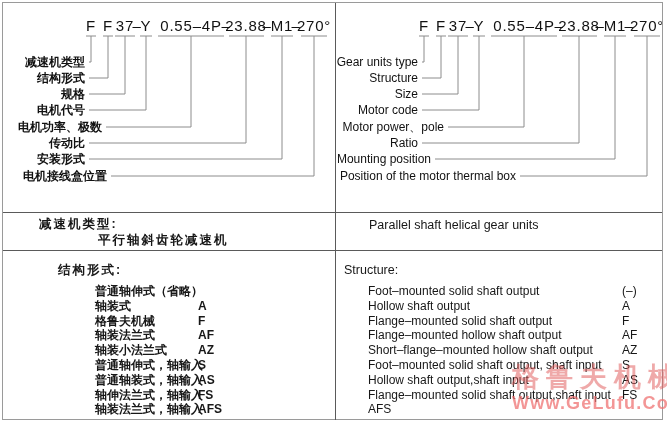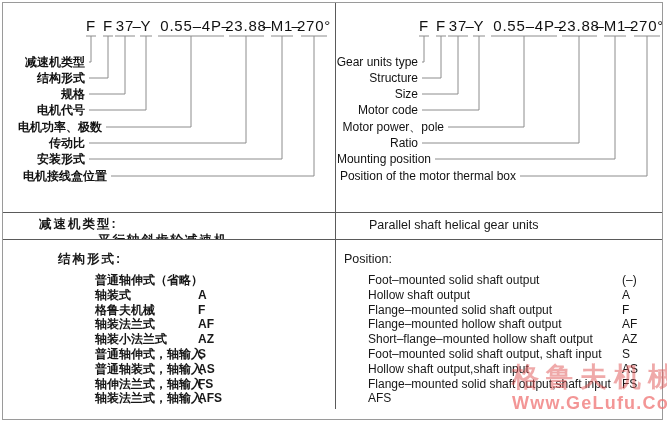--- a/index.html
+++ b/index.html
@@ -14,21 +14,21 @@
   }
   .sec-top { display:flex; height:209px; }
   .half-l { width:333px; border-right:1px solid #5a5a5a; overflow:hidden; }
   .half-r { flex:1; overflow:hidden; }
   svg.tree { display:block; overflow:visible; }
   .tline { stroke:#8c8c8c; stroke-width:1; }
   .f-text { font:15px "Liberation Sans", sans-serif; letter-spacing:0.8px; fill:#111; }
   .lab-cn { font:bold 12px "Liberation Sans", sans-serif; fill:#111; }
   .lab-en { font:12px "Liberation Sans", sans-serif; fill:#111; }
 
-  .sec-mid { display:flex; height:28px; border-top:1px solid #5a5a5a; border-bottom:1px solid #5a5a5a; }
+  .sec-mid { display:flex; height:39px; border-top:1px solid #5a5a5a; border-bottom:1px solid #5a5a5a; }
   .mid-cell { padding-top:4px; }
   .mid-heading { font-size:12.5px; line-height:15px; }
   .mid-value { font-size:12.5px; line-height:15px; margin-top:1px; }
   .cn-b { font-weight:bold; letter-spacing:2px; }
   .mid-cell.l { padding-left:36px; }
   .mid-cell.l .mid-value { margin-left:59px; }
   .mid-cell.r { padding-left:8px; }
   .mid-cell.r .mid-value { margin-left:25px; }
 
   .sec-bot { display:flex; height:169px; }
@@ -200,21 +200,21 @@
             <span class="sname">轴伸法兰式，轴输入</span>
             <span class="scode">FS</span>
           </div>
           <div class="srow">
             <span class="sname">轴装法兰式，轴输入</span>
             <span class="scode">AFS</span>
           </div>
         </div>
     </div>
     <div class="half-r">
-      <div class="bot-heading">Position:</div>
+      <div class="bot-heading">Structure:</div>
       <div class="rows" id="rows-en">
           <div class="srow">
             <span class="sname">Foot–mounted solid shaft output</span>
             <span class="scode">(–)</span>
           </div>
           <div class="srow">
             <span class="sname">Hollow shaft output</span>
             <span class="scode">A</span>
           </div>
           <div class="srow">

